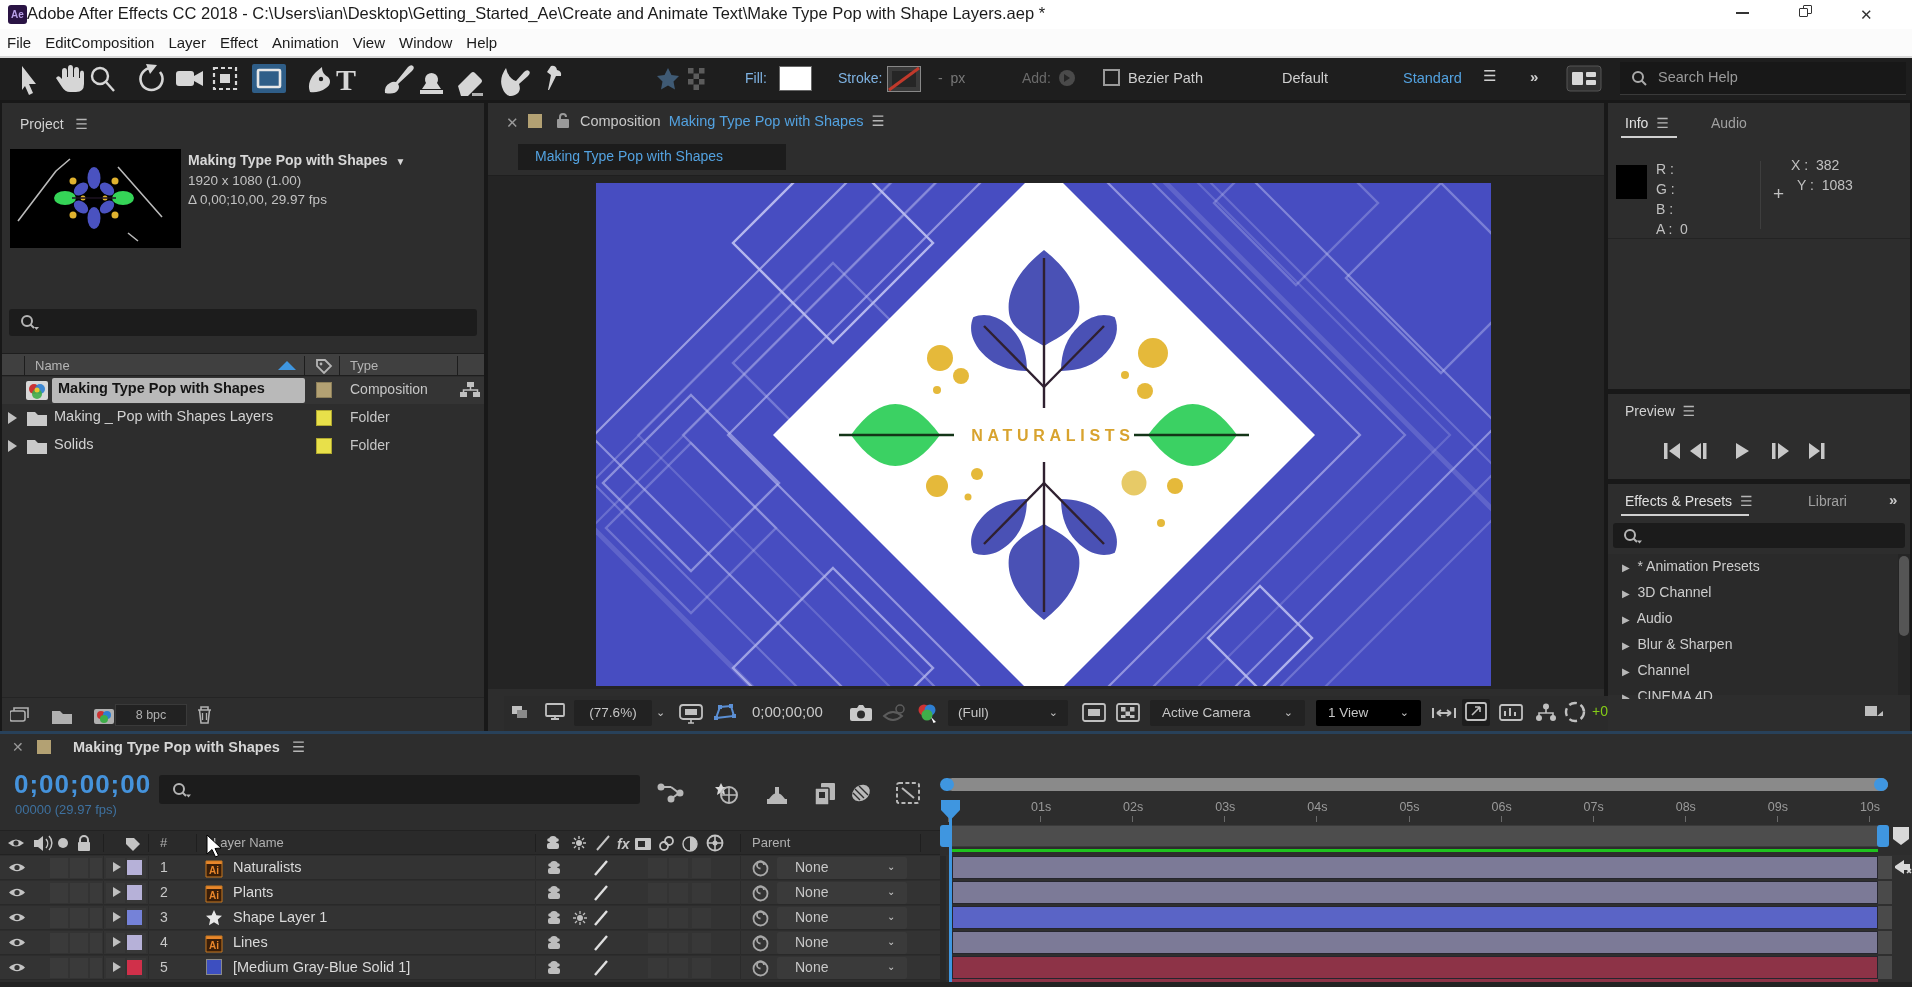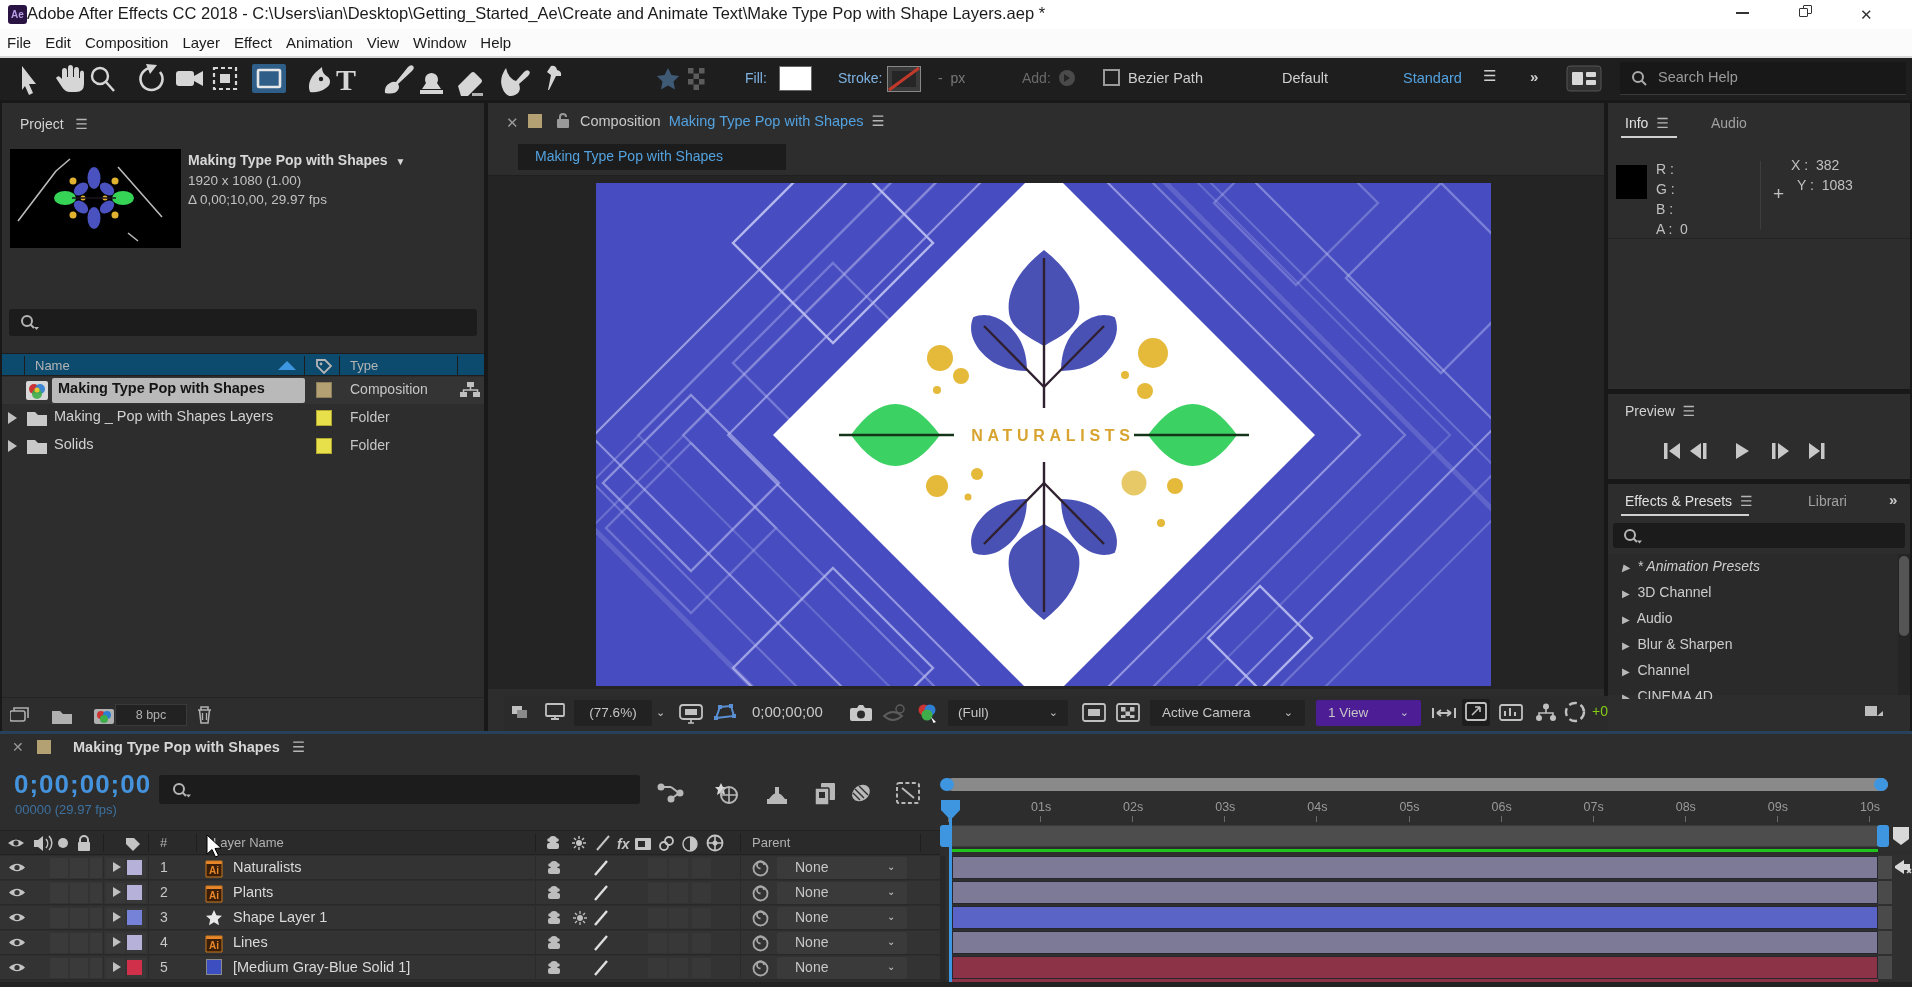--- a/index.html
+++ b/index.html
@@ -16,21 +16,21 @@
   <div class="abs" style="left:8px;top:5px;width:19px;height:19px;background:#2a1444;border-radius:3px;color:#b9a0e8;font-size:10px;font-weight:bold;text-align:center;line-height:19px;">Ae</div>
   <div class="abs" style="left:27px;top:4px;font-size:16.5px;color:#1b1b1b;white-space:nowrap;">Adobe After Effects CC 2018 - C:\Users\ian\Desktop\Getting_Started_Ae\Create and Animate Text\Make Type Pop with Shape Layers.aep *</div>
   <div class="abs" style="left:1736px;top:12px;width:13px;height:2px;background:#333;"></div>
   <div class="abs" style="left:1799px;top:8px;width:9px;height:9px;border:1.6px solid #333;border-radius:1px;background:#fff;z-index:2;"></div>
   <div class="abs" style="left:1803px;top:5px;width:9px;height:9px;border:1.6px solid #333;border-radius:1px;"></div>
   <div class="abs" style="left:1860px;top:6px;font-size:15px;color:#333;">✕</div>
 </div>
 
 <div class="abs" style="left:0;top:29px;width:1912px;height:27px;background:#fbfbfb;">
   <div class="abs" style="left:7px;top:5px;font-size:15px;color:#1b1b1b;letter-spacing:0;">
-    <span style="margin-right:14px;">File</span><span style="margin-right:14px;">Edit</span><span style="margin-right:14px;">Composition</span><span style="margin-right:14px;">Layer</span><span style="margin-right:14px;">Effect</span><span style="margin-right:14px;">Animation</span><span style="margin-right:14px;">View</span><span style="margin-right:14px;">Window</span><span>Help</span>
+    <span style="margin-right:14px;">File</span><span style="">Edit</span><span style="margin-right:14px;">Composition</span><span style="margin-right:14px;">Layer</span><span style="margin-right:14px;">Effect</span><span style="margin-right:14px;">Animation</span><span style="margin-right:14px;">View</span><span style="margin-right:14px;">Window</span><span>Help</span>
   </div>
 </div>
 <div class="abs" style="left:0;top:56px;width:1912px;height:2px;background:#d8d8d8;"></div>
 
 <div class="abs" id="toolbar" style="left:0;top:58px;width:1912px;height:42px;background:#1e1e1e;">
   <svg class="abs" style="left:0;top:0;" width="1240" height="42" viewBox="0 0 1240 42">
     <g fill="#d6d6d6" stroke="none">
 
       <path d="M22 8 L36 26 L29 26 L33 35 L29 37 L25 28 L22 32 Z"></path>
 
@@ -155,21 +155,21 @@
   <div class="abs" style="left:186px;top:70px;font-size:13.5px;color:#c2c2c2;">1920 x 1080 (1.00)</div>
   <div class="abs" style="left:186px;top:89px;font-size:13.5px;color:#c2c2c2;">Δ 0,00;10,00, 29.97 fps</div>
 
   <div class="abs" style="left:7px;top:206px;width:468px;height:27px;background:#1c1c1c;border-radius:3px;"></div>
   <svg class="abs" style="left:18px;top:211px;" width="20" height="18">
     <circle cx="7" cy="7" r="5" fill="none" stroke="#b5b5b5" stroke-width="2"></circle>
     <line x1="10.5" y1="10.5" x2="14" y2="14" stroke="#b5b5b5" stroke-width="2"></line>
     <path d="M14 13 l5 0 -2.5 3 Z" fill="#b5b5b5"></path>
   </svg>
 
-  <div class="abs" style="left:0;top:250px;width:482px;height:23px;background:#0c4a6e;border-top:1px solid #1e1e1e;border-bottom:1px solid #1e1e1e;">
+  <div class="abs" style="left:0;top:250px;width:482px;height:23px;background:#404040;border-top:1px solid #1e1e1e;border-bottom:1px solid #1e1e1e;">
     <div class="abs" style="left:33px;top:4px;font-size:13px;color:#b5b5b5;">Name</div>
     <div class="abs" style="left:276px;top:7px;width:0;height:0;border-left:9px solid transparent;border-right:9px solid transparent;border-bottom:9px solid #3f96e0;"></div>
     <div class="abs" style="left:22px;top:2px;width:1px;height:19px;background:#1d1d1d;"></div>
     <div class="abs" style="left:302px;top:2px;width:1px;height:19px;background:#1d1d1d;"></div>
     <svg class="abs" style="left:313px;top:3px;" width="18" height="17">
         <path d="M2 3 h8 l6 6 -7 7 -7 -7 Z" fill="none" stroke="#b5b5b5" stroke-width="1.8"></path>
         <circle cx="6" cy="7" r="1.4" fill="#b5b5b5"></circle>
       </svg>
     <div class="abs" style="left:337px;top:2px;width:1px;height:19px;background:#1d1d1d;"></div>
     <div class="abs" style="left:348px;top:4px;font-size:13px;color:#b5b5b5;">Type</div>
@@ -392,21 +392,21 @@
       <rect x="2" y="2" width="22" height="17" rx="2" fill="none" stroke="#c0c0c0" stroke-width="1.8"></rect>
       <g fill="#c0c0c0">
           <rect x="6" y="5" width="4.5" height="4.5"></rect>
           <rect x="15" y="5" width="4.5" height="4.5"></rect>
           <rect x="10.5" y="9.5" width="4.5" height="4.5"></rect>
           <rect x="6" y="13" width="4.5" height="3"></rect>
           <rect x="15" y="13" width="4.5" height="3"></rect>
         </g>
     </svg>
     <div class="abs" style="left:646px;top:4px;width:155px;height:26px;background:#222;border-radius:2px;color:#c6c6c6;font-size:13.5px;line-height:25px;"><span style="margin-left:12px;">Active Camera</span><span style="position:absolute;right:12px;font-size:11px;">⌄</span></div>
-    <div class="abs" style="left:812px;top:4px;width:105px;height:26px;background:#4c1d95;border-radius:2px;color:#c6c6c6;font-size:13.5px;line-height:25px;"><span style="margin-left:12px;">1 View</span><span style="position:absolute;right:12px;font-size:11px;">⌄</span></div>
+    <div class="abs" style="left:812px;top:4px;width:105px;height:26px;background:#000000;border-radius:2px;color:#c6c6c6;font-size:13.5px;line-height:25px;"><span style="margin-left:12px;">1 View</span><span style="position:absolute;right:12px;font-size:11px;">⌄</span></div>
     <svg class="abs" style="left:925px;top:6px;" width="30" height="22">
       <path d="M4 6 v10 M26 6 v10" stroke="#c0c0c0" stroke-width="2"></path>
       <path d="M8 11 h14 M8 11 l4 -3 M8 11 l4 3 M22 11 l-4 -3 M22 11 l-4 3" stroke="#c0c0c0" stroke-width="1.8" fill="none"></path>
     </svg>
     <div class="abs" style="left:958px;top:3px;width:28px;height:27px;background:#1d1d1d;border-radius:2px;"></div>
     <svg class="abs" style="left:961px;top:6px;" width="24" height="22">
       <rect x="1" y="1" width="20" height="17" rx="2" fill="none" stroke="#c0c0c0" stroke-width="1.8"></rect>
       <path d="M7 13 l8 -8 M15 5 v5 M15 5 h-5" stroke="#c0c0c0" stroke-width="1.6" fill="none"></path>
     </svg>
     <svg class="abs" style="left:994px;top:6px;" width="28" height="22">
@@ -462,21 +462,21 @@
   <div class="abs" style="left:200px;top:9px;font-size:14px;color:#a0a0a0;">Librari</div>
   <div class="abs" style="left:281px;top:7px;font-size:15px;color:#c9c9c9;font-weight:bold;">»</div>
   <div class="abs" style="left:5px;top:39px;width:292px;height:25px;background:#1b1b1b;border-radius:3px;"></div>
   <svg class="abs" style="left:15px;top:44px;" width="20" height="17">
     <circle cx="7" cy="7" r="5" fill="none" stroke="#b5b5b5" stroke-width="2"></circle>
     <line x1="10.5" y1="10.5" x2="14" y2="14" stroke="#b5b5b5" stroke-width="2"></line>
     <path d="M14 12.5 l5 0 -2.5 3 Z" fill="#b5b5b5"></path>
   </svg>
   <div class="abs" style="left:0;top:70px;width:302px;height:141px;background:#2a2a2a;"></div>
   <div id="fxlist" class="abs" style="left:0;top:70px;width:290px;font-size:14px;color:#cdcdcd;">
-    <div style="height:26px;padding:4px 8px 0 14px;font-style:italic;"><span style="font-size:10px;color:#b8b8b8;">▶</span>&nbsp; * Animation Presets</div>
+    <div style="height:26px;padding:4px 8px 0 14px;"><span style="font-size:10px;color:#b8b8b8;">▶</span>&nbsp; * Animation Presets</div>
     <div style="height:26px;padding:4px 0 0 14px;"><span style="font-size:10px;color:#b8b8b8;">▶</span>&nbsp; 3D Channel</div>
     <div style="height:26px;padding:4px 16px 0 14px;"><span style="font-size:10px;color:#b8b8b8;">▶</span>&nbsp; Audio</div>
     <div style="height:26px;padding:4px 0 0 14px;"><span style="font-size:10px;color:#b8b8b8;">▶</span>&nbsp; Blur &amp; Sharpen</div>
     <div style="height:26px;padding:4px 0 0 14px;"><span style="font-size:10px;color:#b8b8b8;">▶</span>&nbsp; Channel</div>
     <div style="height:15px;padding:4px 0 0 14px;overflow:hidden;"><span style="font-size:10px;color:#b8b8b8;">▶</span>&nbsp; CINEMA 4D</div>
   </div>
   <div class="abs" style="left:290px;top:70px;width:12px;height:141px;background:#252525;"></div>
   <div class="abs" style="left:291px;top:72px;width:10px;height:80px;background:#555;border-radius:5px;"></div>
   <svg class="abs" style="left:255px;top:216px;" width="22" height="20">
     <path d="M2 6 h12 v10 h-12 Z M14 16 l6 -5 v5 Z" fill="#bdbdbd"></path>

